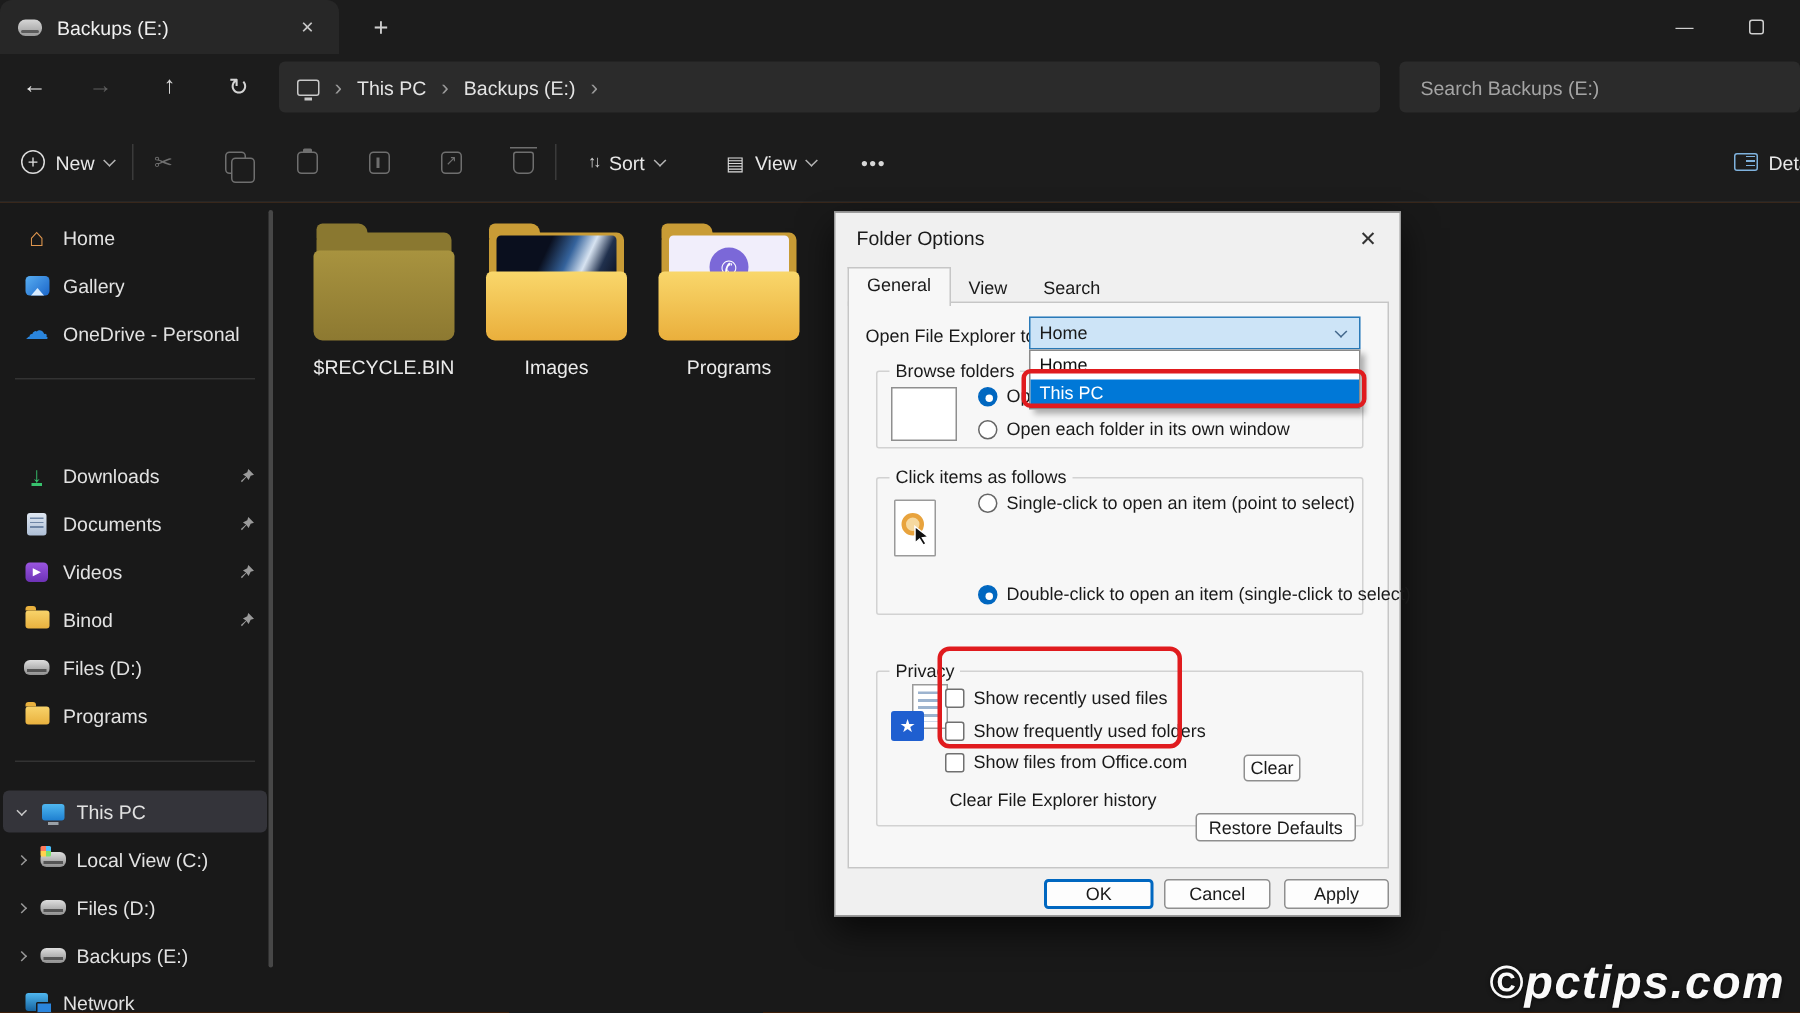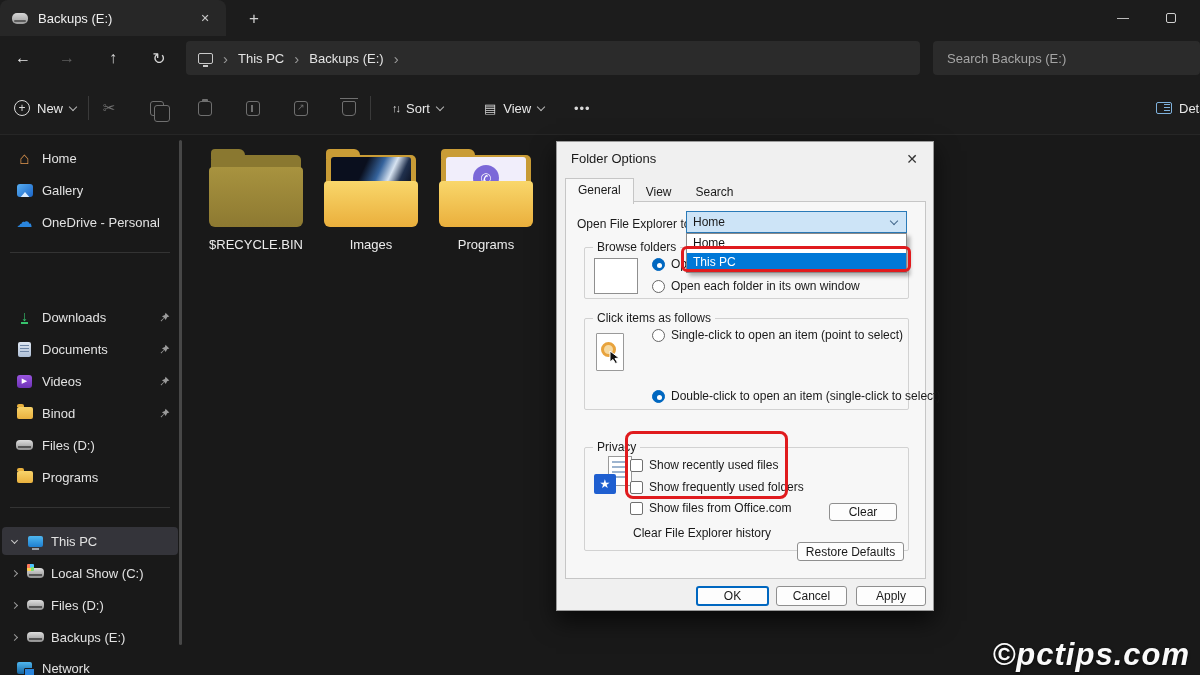--- a/index.html
+++ b/index.html
@@ -185,21 +185,21 @@
                      border:3px solid #e8a33d; background:#f6d9a0; }
   .click-ico svg { position:absolute; left:12px; top:16px; }
   .priv-ico { position:absolute; left:9px; top:8px; width:40px; height:36px; }
   .priv-page { position:absolute; right:2px; top:0; width:24px; height:30px; background:#fff; border:1px solid #9a9a9a; }
   .priv-page::after { content:""; position:absolute; left:3px; top:4px; right:3px; height:20px;
                       background:repeating-linear-gradient(#9db4cf 0 2px, transparent 2px 5px); }
   .priv-star { position:absolute; left:0; bottom:-2px; width:22px; height:20px; background:#1f5fd0;
                border-radius:2px; color:#fff; font-size:12px; display:flex; align-items:center; justify-content:center; }
   .btn { position:absolute; background:#fdfdfd; border:1px solid #8f8f8f; border-radius:3px;
          display:flex; align-items:center; justify-content:center; font-size:12px; color:#1a1a1a; }
-  .btn-clear { left:272px; top:361px; width:68px; height:18px; }
+  .btn-clear { left:272px; top:361px; width:38px; height:18px; }
   .btn-restore { left:240px; top:400px; width:107px; height:19px; }
   .btn-ok { left:139px; top:444px; width:73px; height:20px; border:2px solid #0067c0; }
   .btn-cancel { left:219px; top:444px; width:71px; height:20px; }
   .btn-apply { left:299px; top:444px; width:70px; height:20px; }
   .clear-lbl { position:absolute; left:48px; top:78px; }
 </style>
 </head>
 <body>
 
 <div id="stage">
@@ -357,21 +357,21 @@
         </span>
       <span class="lbl">This PC</span>
     </div>
     <div class="srow child" style="top:424px">
       <span class="chev-cell">
           <span class="chev-r"></span>
         </span>
       <span class="mi">
           <span class="mi-drv win"></span>
         </span>
-      <span class="lbl">Local Show (C:)</span>
+      <span class="lbl">Local View (C:)</span>
     </div>
     <div class="srow child" style="top:456px">
       <span class="chev-cell">
           <span class="chev-r"></span>
         </span>
       <span class="mi">
           <span class="mi-drv"></span>
         </span>
       <span class="lbl">Files (D:)</span>
     </div>

